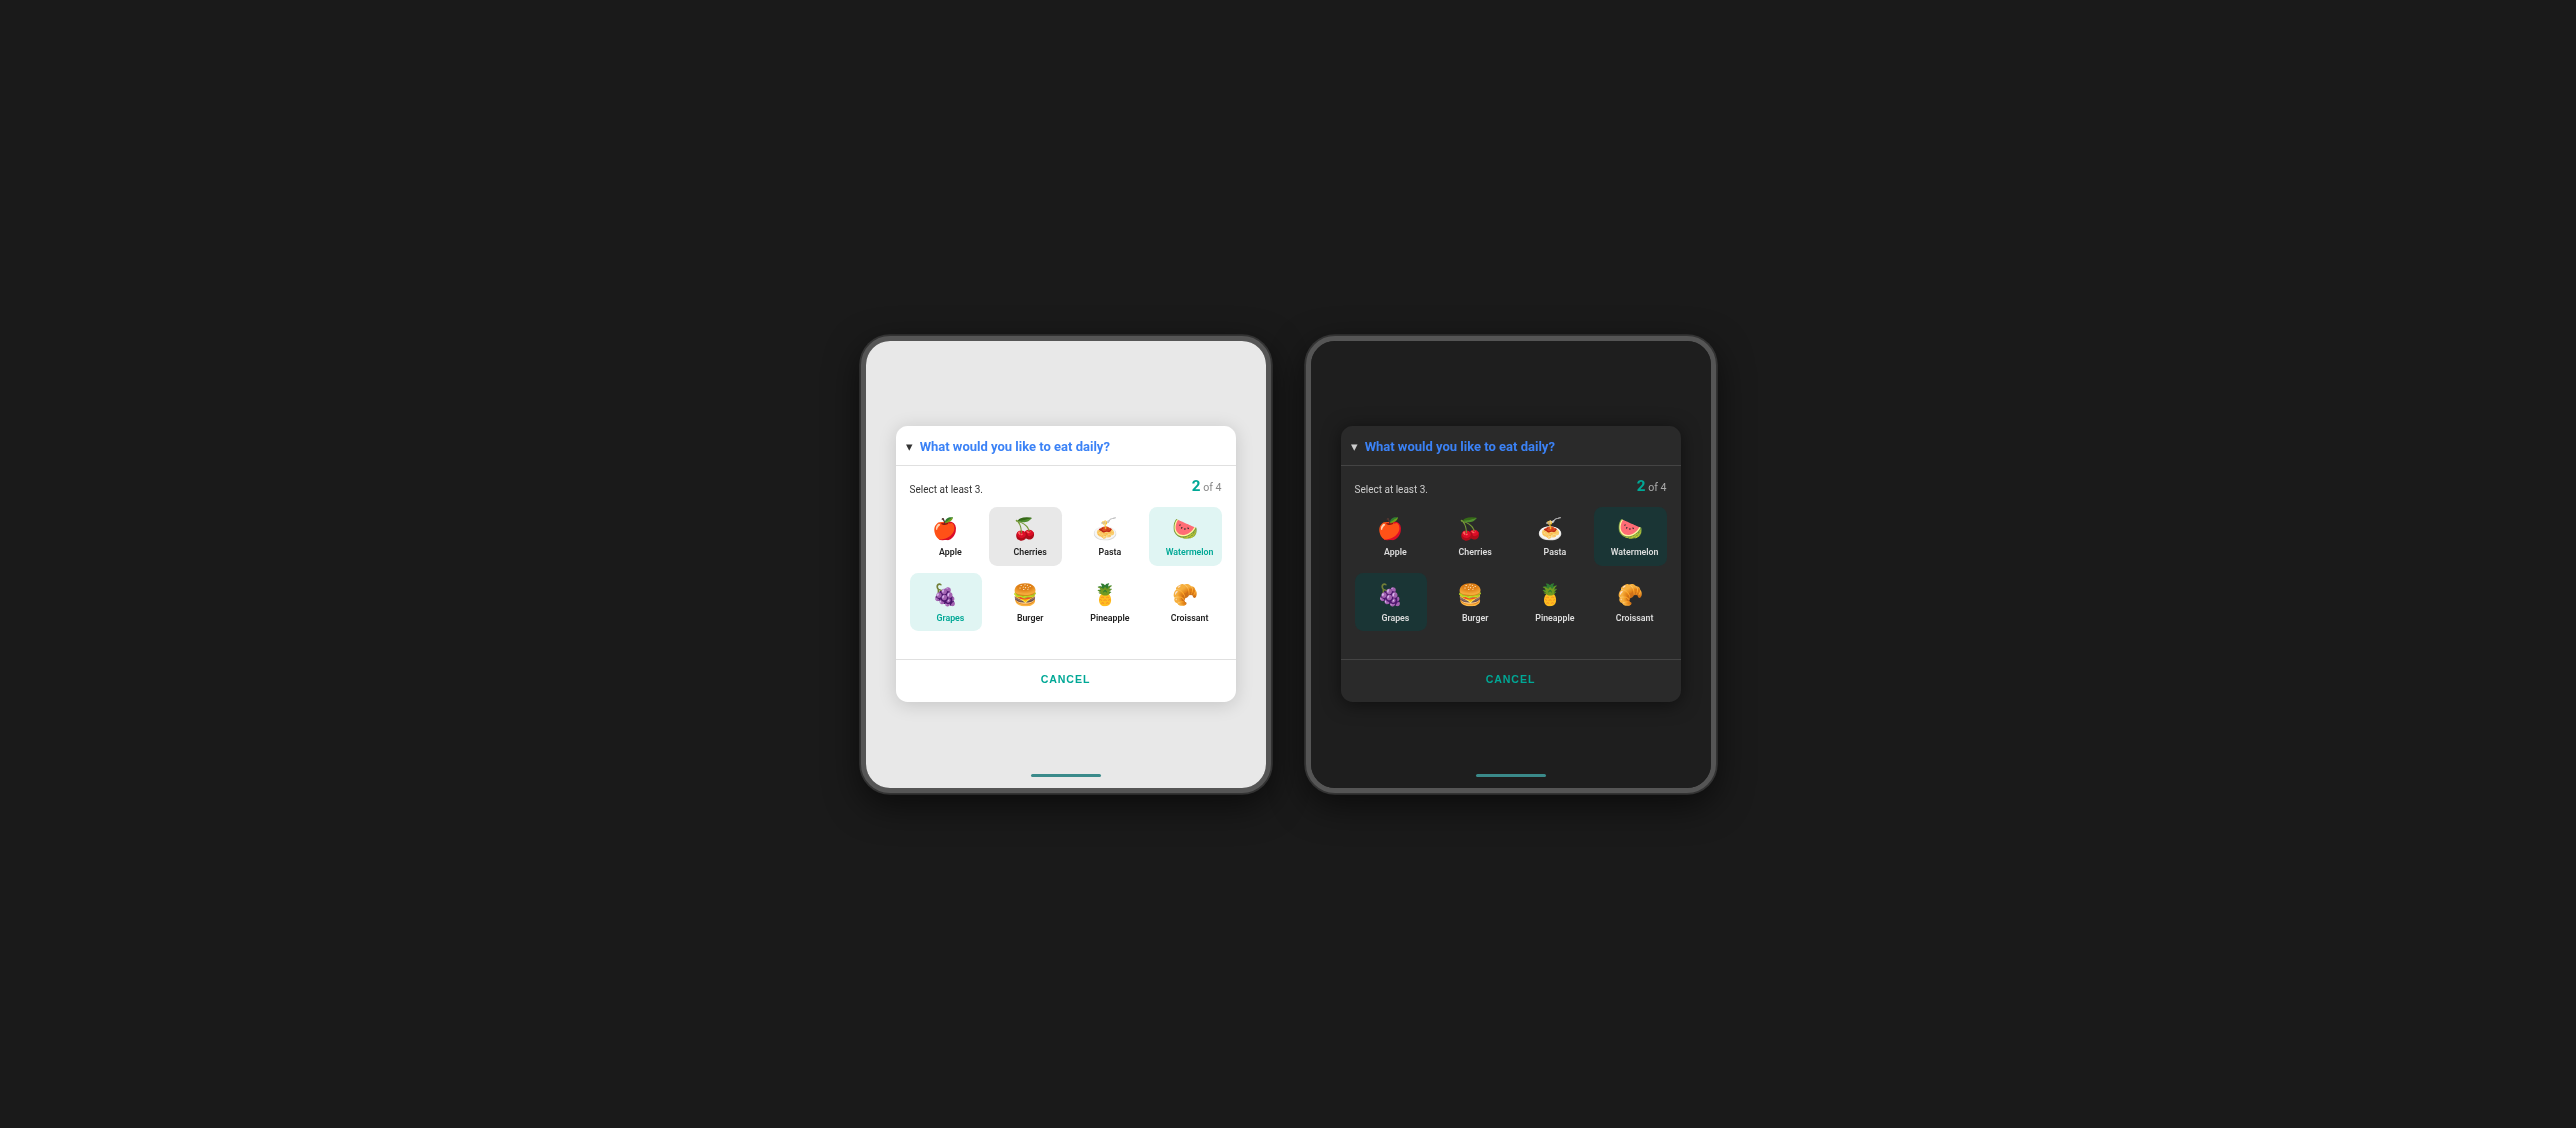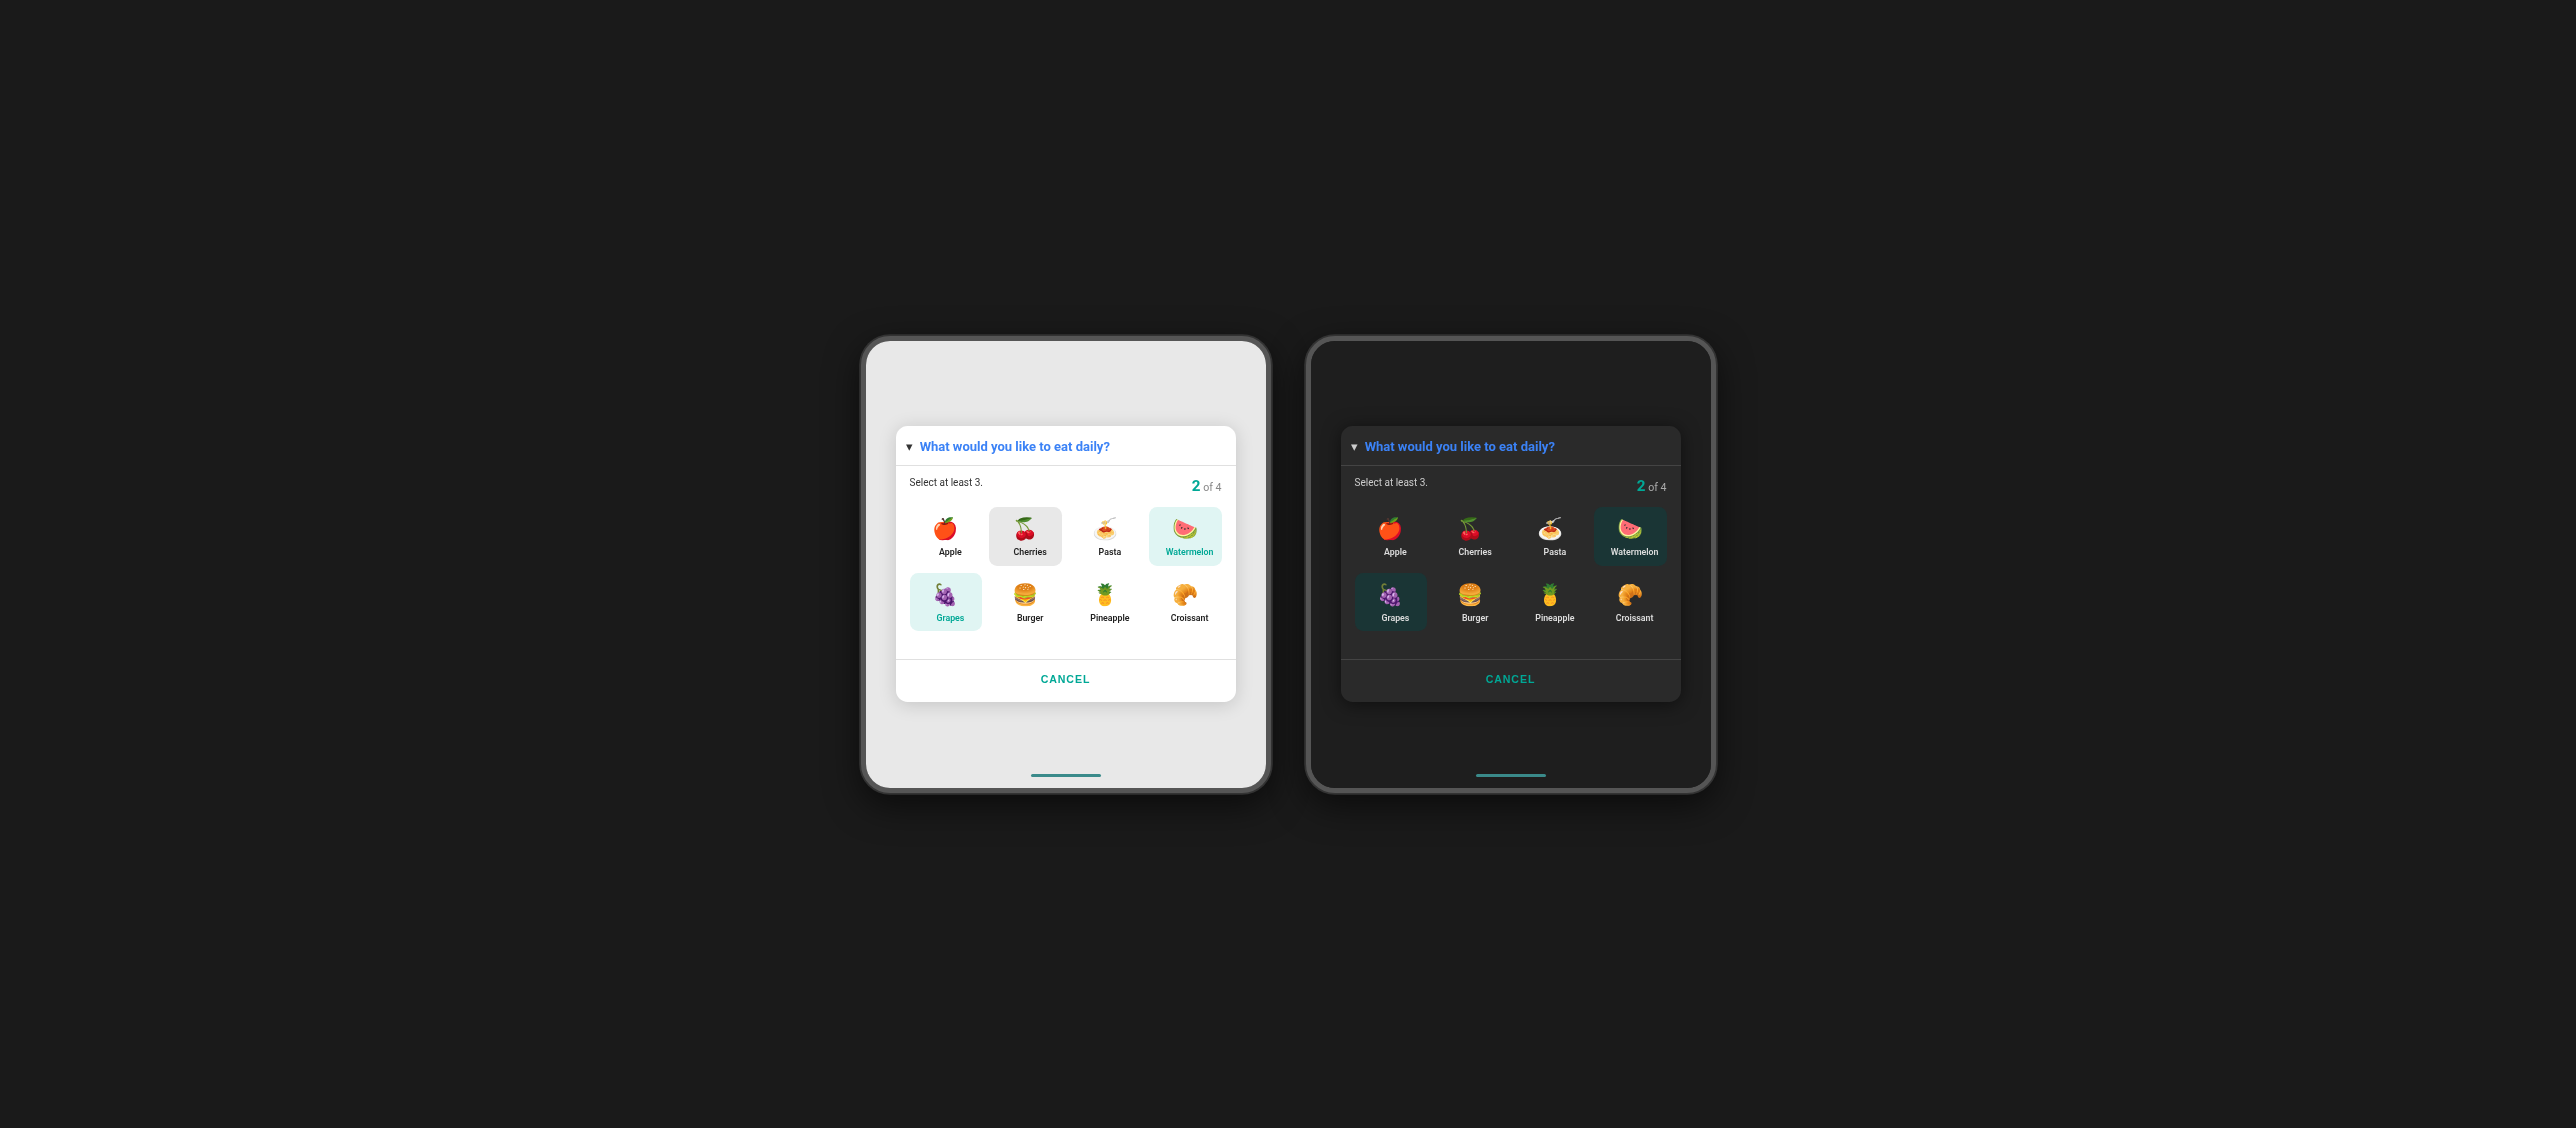--- a/index.html
+++ b/index.html
@@ -114,21 +114,21 @@
       background: #444;
     }
 
     .dialog-body {
       padding: 11.7px 14px 5.9px 14px;
     }
 
     .selection-info {
       display: flex;
       justify-content: space-between;
-      align-items: flex-start;
+      align-items: flex-end;
       margin-bottom: 11.7px;
     }
 
     .selection-hint {
       font-size: 10px;
       color: #333;
     }
 
     .dialog.dark .selection-hint {
       color: #ccc;

